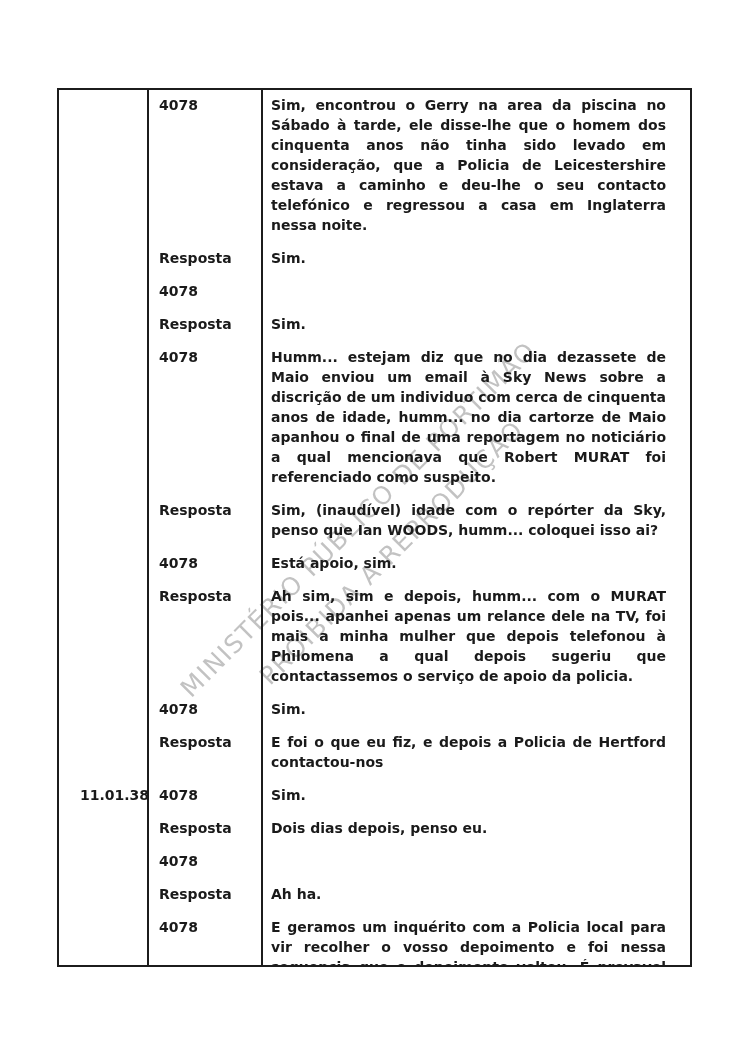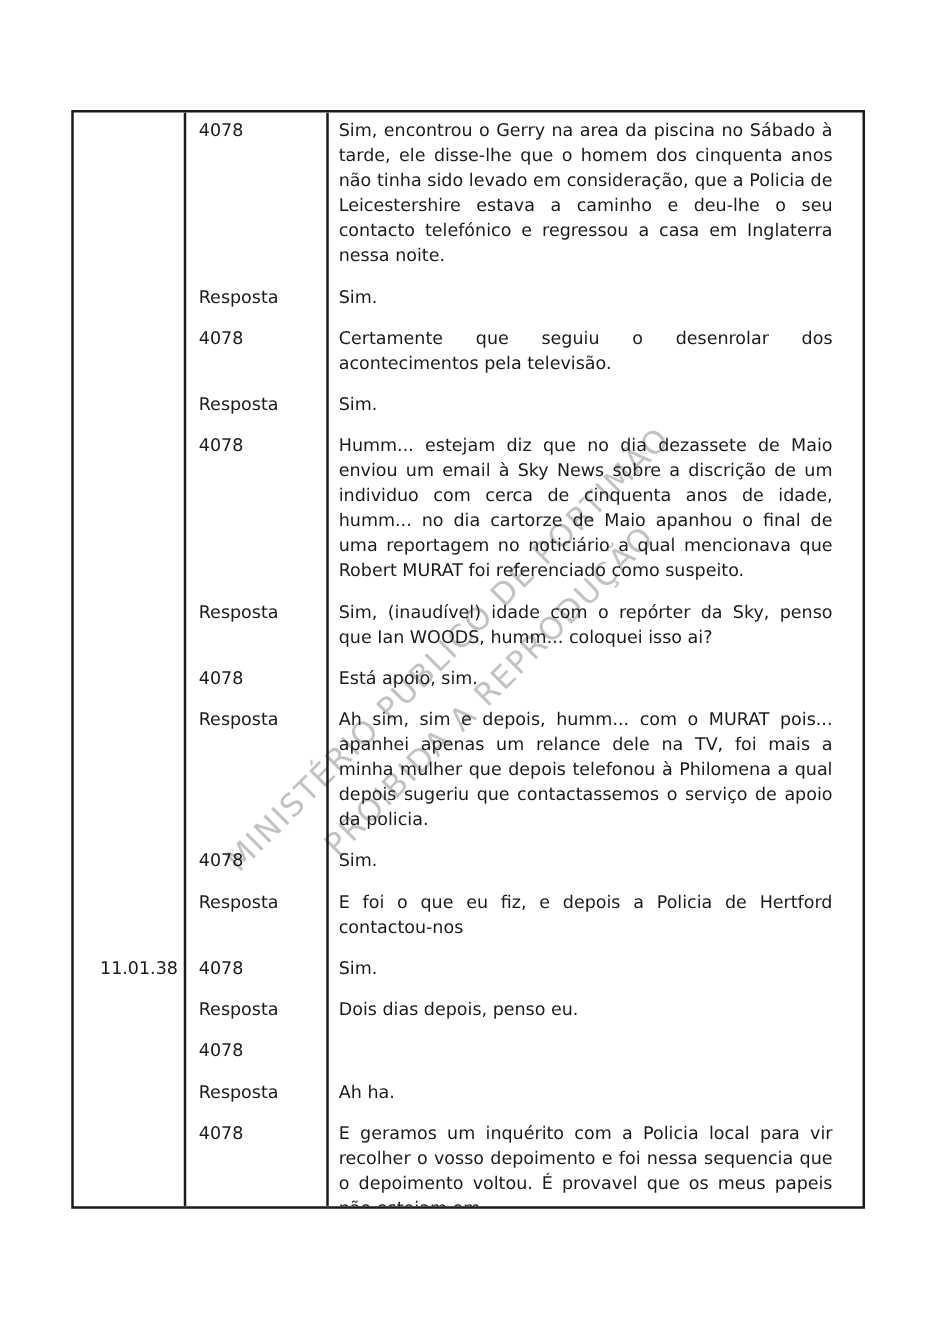--- a/index.html
+++ b/index.html
@@ -59,21 +59,21 @@
     position: relative;
     padding-top: 5px;
   }
   .row {
     display: grid;
     grid-template-columns: 90px 114px 1fr;
     margin-bottom: 13px;
     font-size: 14px;
     line-height: 20px;
   }
-  .cell { box-sizing: border-box; }
+  .cell { box-sizing: border-box; font-weight: bold; }
   .cell.time    { padding-left: 21px; }
   .cell.speaker { padding-left: 10px; }
   .cell.text {
     padding-left: 8px;
     padding-right: 24px;
     text-align: justify;
     text-justify: inter-word;
   }
 </style>
 </head>
@@ -96,21 +96,20 @@
 
   <div class="row">
     <div class="cell time"></div>
     <div class="cell speaker">Resposta</div>
     <div class="cell text">Sim.</div>
   </div>
 
   <div class="row">
     <div class="cell time"></div>
     <div class="cell speaker">4078</div>
-    <div class="cell text">Certamente que seguiu o desenrolar dos acontecimentos pela televisão.</div>
   </div>
 
   <div class="row">
     <div class="cell time"></div>
     <div class="cell speaker">Resposta</div>
     <div class="cell text">Sim.</div>
   </div>
 
   <div class="row">
     <div class="cell time"></div>

